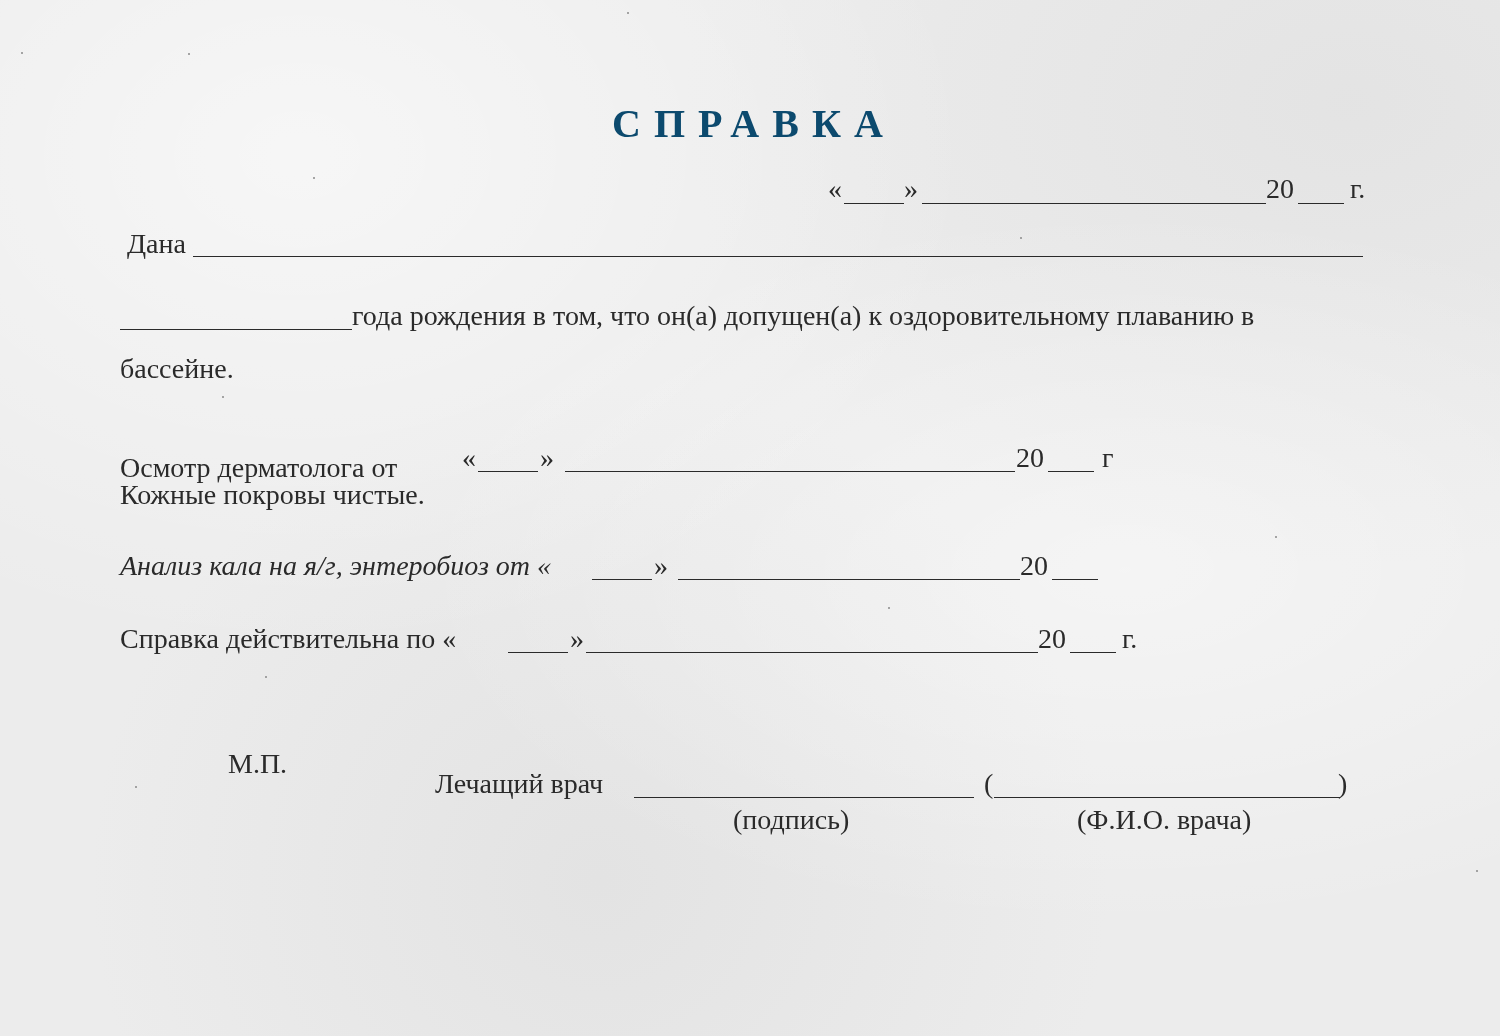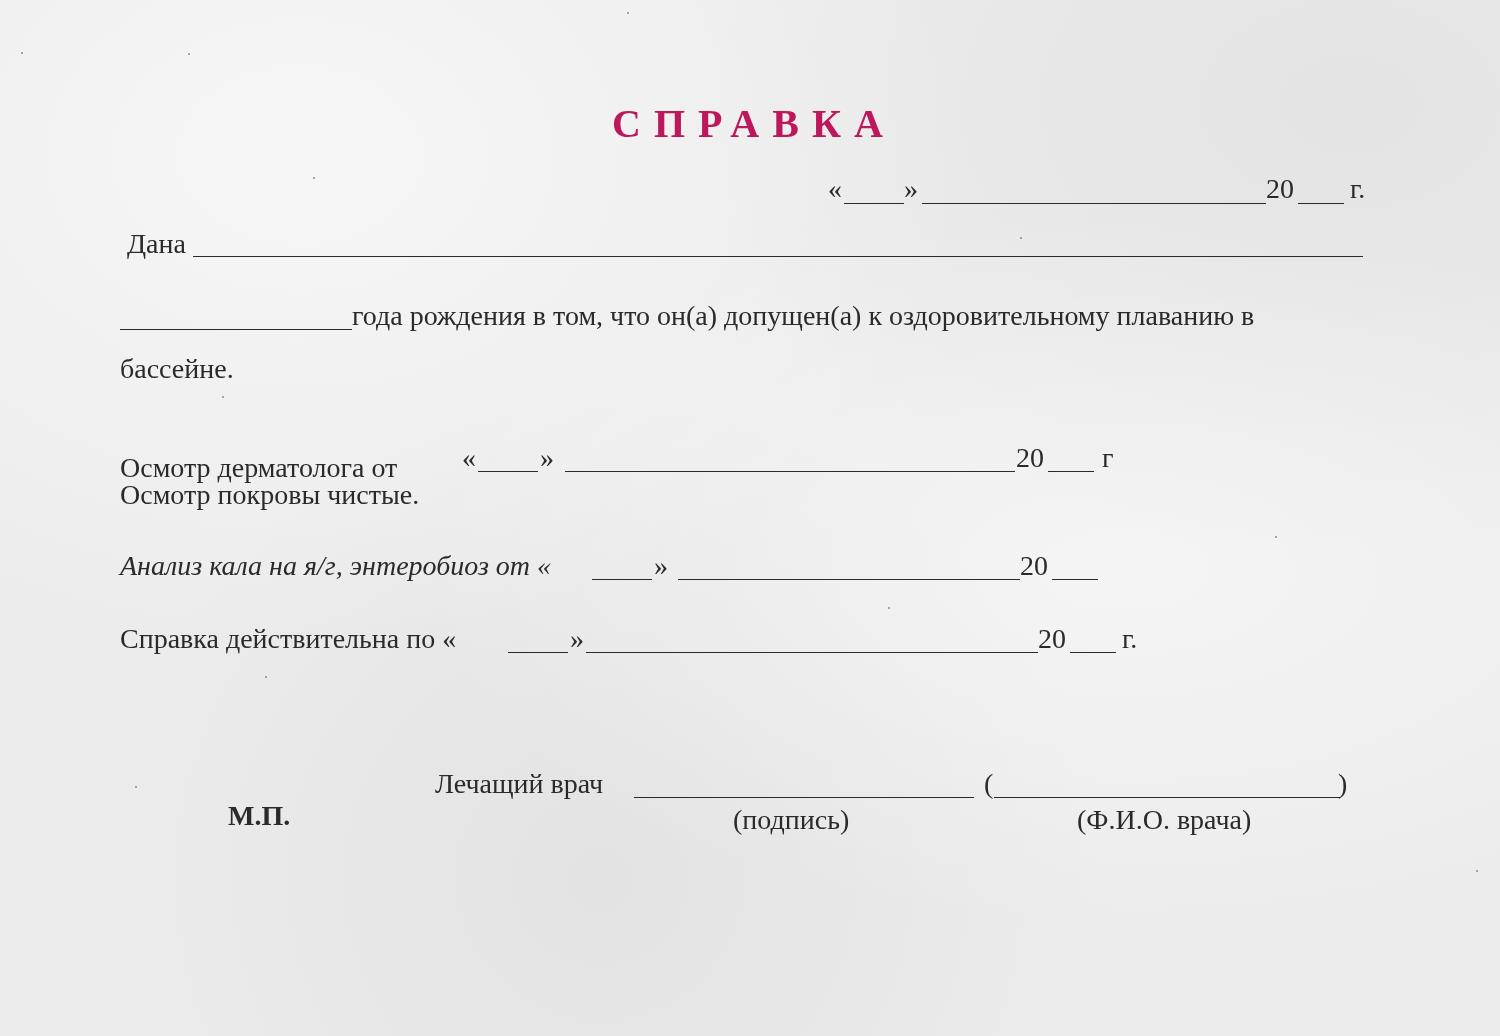--- a/index.html
+++ b/index.html
@@ -19,21 +19,21 @@
       overflow: hidden;
       font-family: "Liberation Serif", "DejaVu Serif", serif;
       color: #2a2a2a;
     }
     .page { position: absolute; left: 0; top: 0; width: 1500px; height: 1036px; }
     .abs { position: absolute; white-space: nowrap; }
     .t { font-size: 28px; line-height: 32px; }
     .title {
       left: 612px; top: 100px;
       font-size: 40px; font-weight: bold; letter-spacing: 13px;
-      color: #be185d;
+      color: #0c4a6e;
     }
     .line { position: absolute; height: 0; border-bottom: 1.6px solid #2a2a2a; }
     .italic { }
     .speck { position: absolute; width: 2px; height: 2px; background: #8a8a8a; border-radius: 1px; }
   </style>
 </head>
 <body>
 
 <div class="page">
 
@@ -55,38 +55,38 @@
   <div class="abs t" style="left:120px; top:353px;">бассейне.</div>
 
   <div class="abs t" style="left:120px; top:442px;margin-top:10px;">Осмотр дерматолога от</div>
   <div class="abs t" style="left:462px; top:442px;">«</div>
   <div class="line" style="left:478px; top:471px; width:60px;"></div>
   <div class="abs t" style="left:540px; top:442px;">»</div>
   <div class="line" style="left:565px; top:471px; width:450px;"></div>
   <div class="abs t" style="left:1016px; top:442px;">20</div>
   <div class="line" style="left:1048px; top:471px; width:46px;"></div>
   <div class="abs t" style="left:1102px; top:442px;">г</div>
-  <div class="abs t" style="left:120px; top:479px;">Осмотр покровы чистые.</div>
+  <div class="abs t" style="left:120px; top:479px;">Кожные покровы чистые.</div>
 
   <div class="abs t" style="left:120px; top:550px;font-style:italic;">Анализ кала на я/г, энтеробиоз от «</div>
   <div class="line" style="left:592px; top:579px; width:60px;"></div>
   <div class="abs t" style="left:654px; top:550px;">»</div>
   <div class="line" style="left:678px; top:579px; width:342px;"></div>
   <div class="abs t" style="left:1020px; top:550px;">20</div>
   <div class="line" style="left:1052px; top:579px; width:46px;"></div>
 
   <div class="abs t italic" style="left:120px; top:623px;">Справка действительна по «</div>
   <div class="line" style="left:508px; top:652px; width:60px;"></div>
   <div class="abs t italic" style="left:570px; top:623px;">»</div>
   <div class="line" style="left:586px; top:652px; width:452px;"></div>
   <div class="abs t italic" style="left:1038px; top:623px;">20</div>
   <div class="line" style="left:1070px; top:652px; width:46px;"></div>
   <div class="abs t italic" style="left:1122px; top:623px;">г.</div>
 
-  <div class="abs t" style="left:228px; top:800px;font-weight:bold;">М.П.</div>
+  <div class="abs t" style="left:228px; top:748px;">М.П.</div>
   <div class="abs t" style="left:435px; top:768px;">Лечащий врач</div>
   <div class="line" style="left:634px; top:797px; width:340px;"></div>
   <div class="abs t" style="left:984px; top:768px;">(</div>
   <div class="line" style="left:994px; top:797px; width:346px;"></div>
   <div class="abs t" style="left:1338px; top:768px;">)</div>
   <div class="abs t" style="left:733px; top:804px;">(подпись)</div>
   <div class="abs t" style="left:1077px; top:804px;">(Ф.И.О. врача)</div>
 
   <div class="speck" style="left:21px; top:52px;"></div>
   <div class="speck" style="left:188px; top:53px;"></div>

